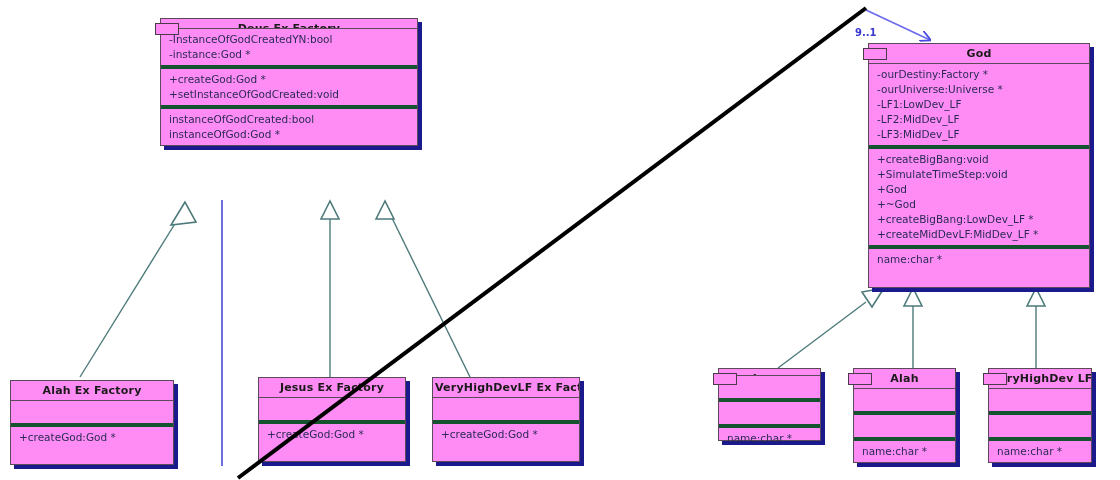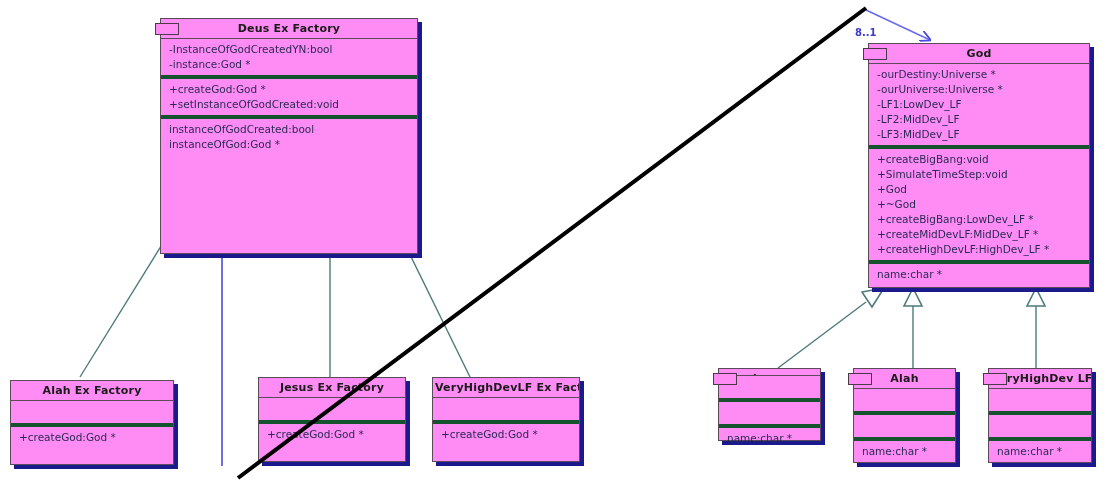--- a/index.html
+++ b/index.html
@@ -132,55 +132,54 @@
       <line x1="1036" y1="368" x2="1036" y2="305" stroke="#4e7a7a" stroke-width="1.4"></line>
       <polygon points="1036,288 1027,306 1045,306" fill="#ffffff" stroke="#4e7a7a" stroke-width="1.6"></polygon>
     </g>
 
     <g>
       <line x1="222" y1="200" x2="222" y2="466" stroke="#4a4ae0" stroke-width="1.6"></line>
       <line x1="866" y1="10" x2="930" y2="40" stroke="#6a6aee" stroke-width="1.6" marker-end="url(#openarrow)"></line>
     </g>
   </svg>
 
-  <div class="uml-class" style="left:160px; top:18px; width:258px; height:236px;">
+  <div class="uml-class" style="left:160px; top:18px; width:258px; height:128px;">
     <div class="class-tab"></div>
     <div class="uml-title">Deus Ex Factory</div>
     <div class="uml-compartment">
       <div class="member">-InstanceOfGodCreatedYN:bool</div>
       <div class="member">-instance:God *</div>
     </div>
     <div class="uml-compartment">
       <div class="member">+createGod:God *</div>
       <div class="member">+setInstanceOfGodCreated:void</div>
     </div>
     <div class="uml-compartment grow">
       <div class="member">instanceOfGodCreated:bool</div>
       <div class="member">instanceOfGod:God *</div>
     </div>
   </div>
 
   <div class="uml-class" style="left:868px; top:43px; width:222px; height:245px;">
     <div class="class-tab"></div>
     <div class="uml-title">God</div>
     <div class="uml-compartment">
-      <div class="member">-ourDestiny:Universe *</div>
+      <div class="member">-ourDestiny:Factory *</div>
       <div class="member">-ourUniverse:Universe *</div>
       <div class="member">-LF1:LowDev_LF</div>
       <div class="member">-LF2:MidDev_LF</div>
       <div class="member">-LF3:MidDev_LF</div>
     </div>
     <div class="uml-compartment">
       <div class="member">+createBigBang:void</div>
       <div class="member">+SimulateTimeStep:void</div>
       <div class="member">+God</div>
       <div class="member">+~God</div>
       <div class="member">+createBigBang:LowDev_LF *</div>
       <div class="member">+createMidDevLF:MidDev_LF *</div>
-      <div class="member">+createHighDevLF:HighDev_LF *</div>
     </div>
     <div class="uml-compartment grow">
       <div class="member">name:char *</div>
     </div>
   </div>
 
   <div class="uml-class" style="left:10px; top:380px; width:164px; height:85px;">
     <div class="uml-title">Alah Ex Factory</div>
     <div class="uml-compartment empty grow"></div>
     <div class="uml-compartment grow">
@@ -231,15 +230,15 @@
     <div class="uml-compartment empty grow"></div>
     <div class="uml-compartment grow">
       <div class="member">name:char *</div>
     </div>
   </div>
 
   <svg class="conn-svg over" viewBox="0 0 1120 480" xmlns="http://www.w3.org/2000/svg">
     <line x1="238" y1="478" x2="866" y2="8" stroke="#000000" stroke-width="4"></line>
   </svg>
 
-  <div class="mult-label" style="left:855px; top:27px;">8..1</div>
+  <div class="mult-label" style="left:855px; top:27px;">9..1</div>
 
 </div>
 
 </body></html>

